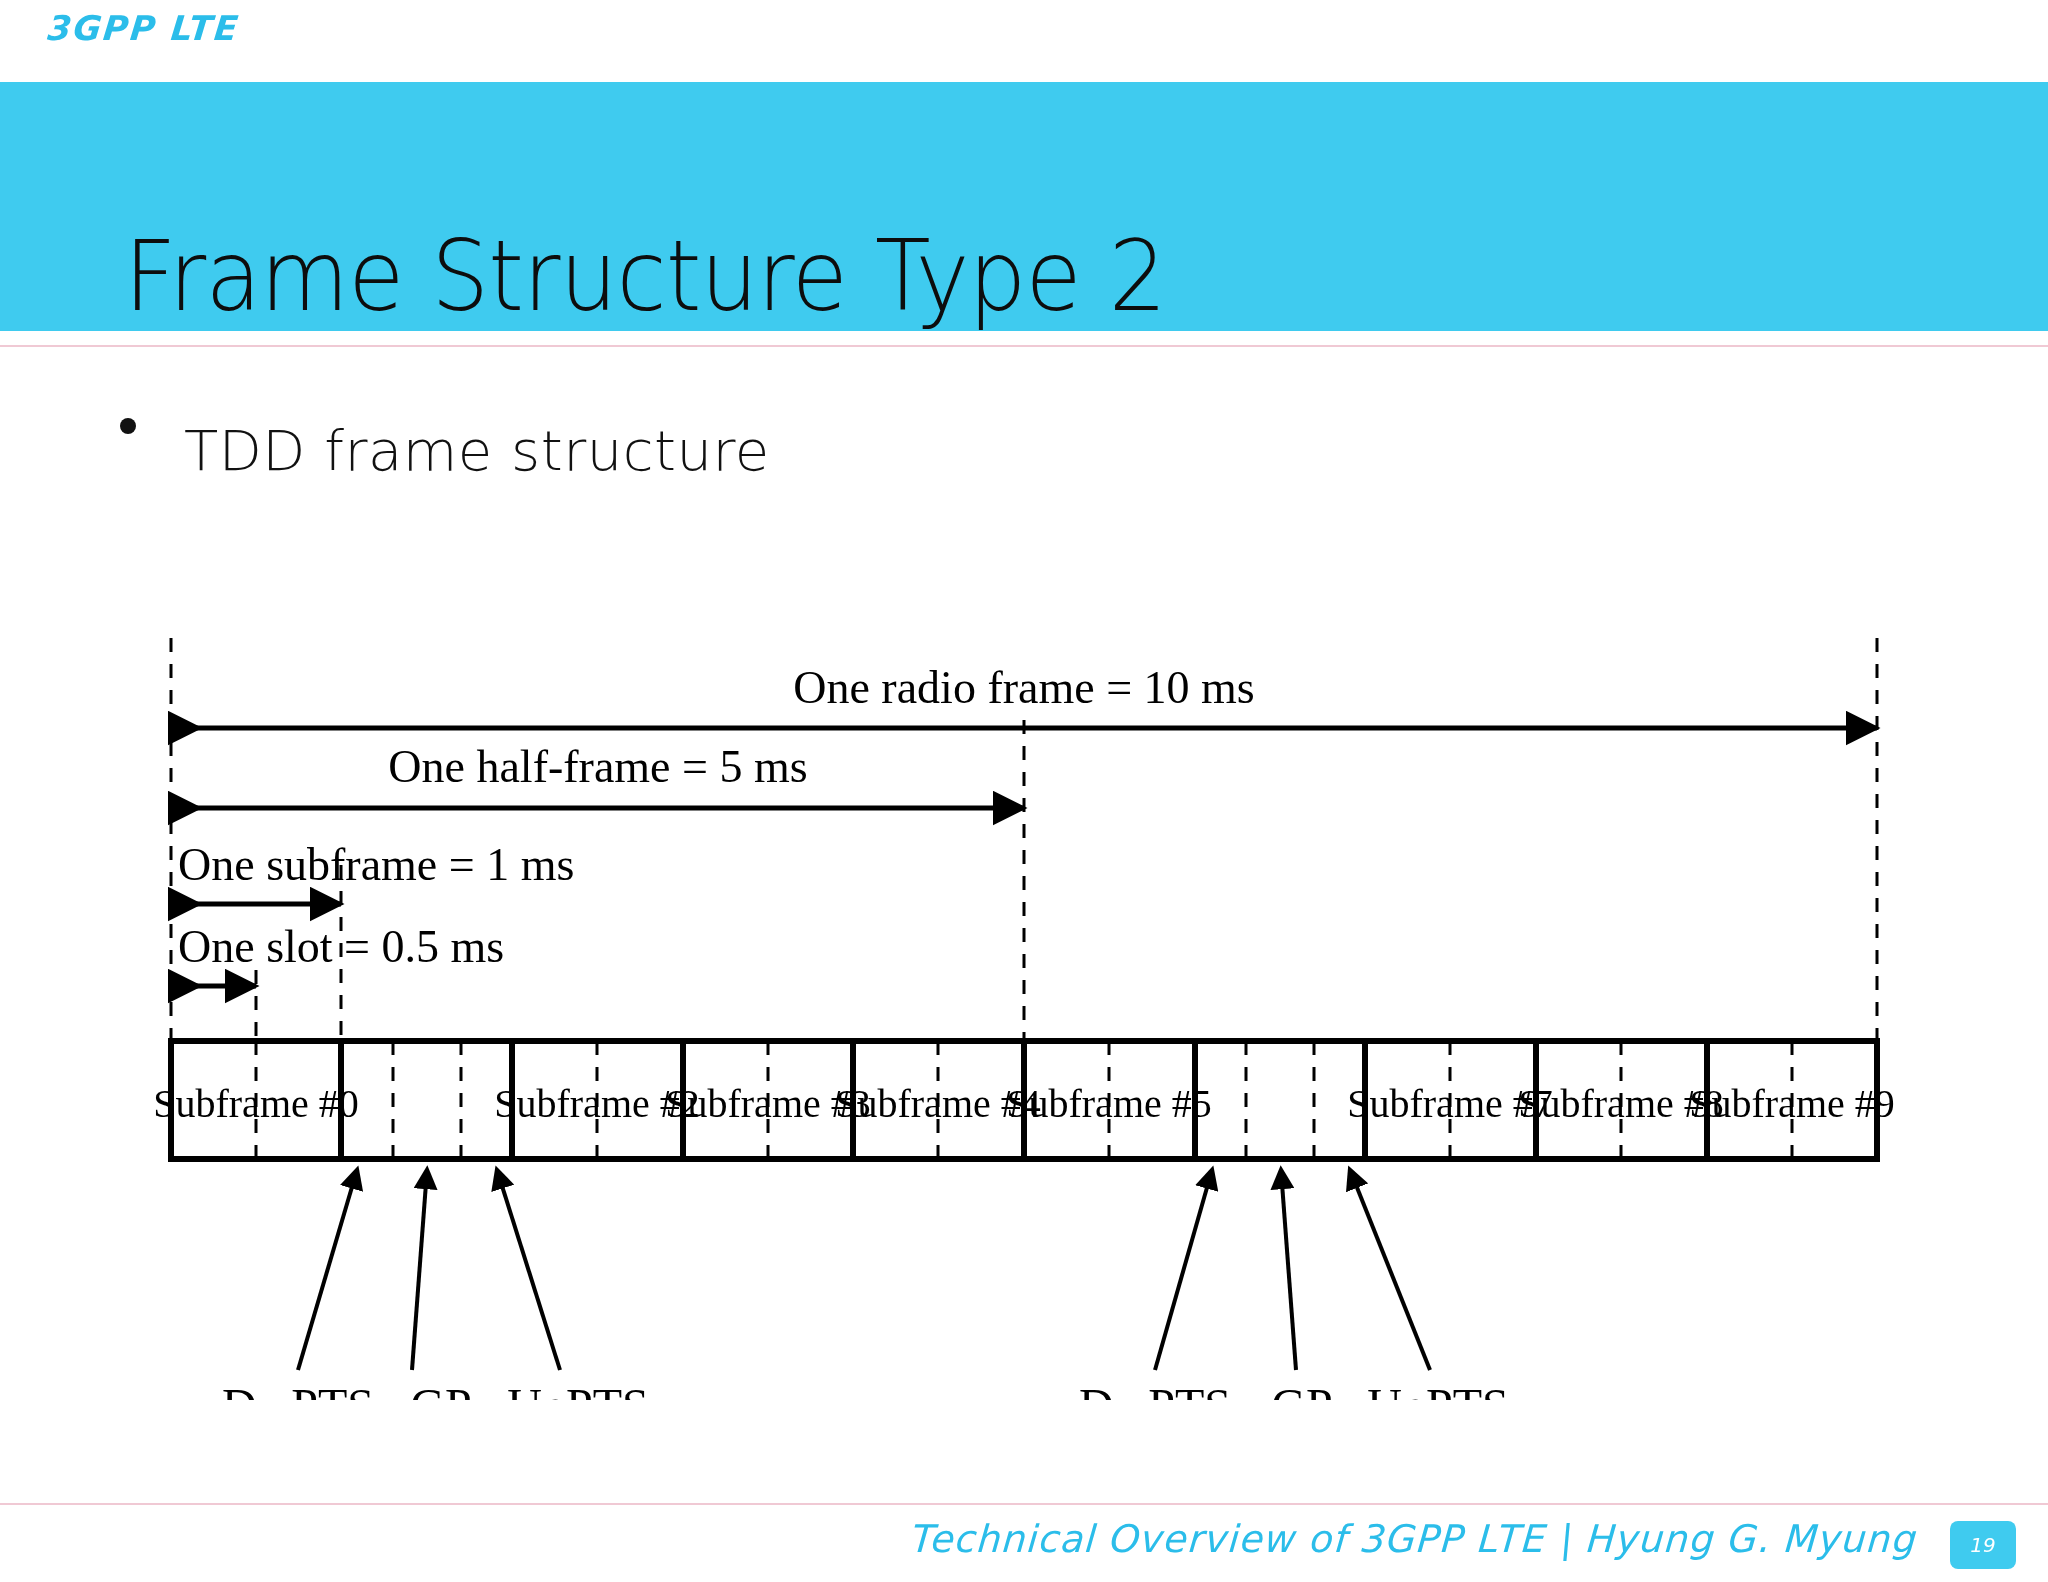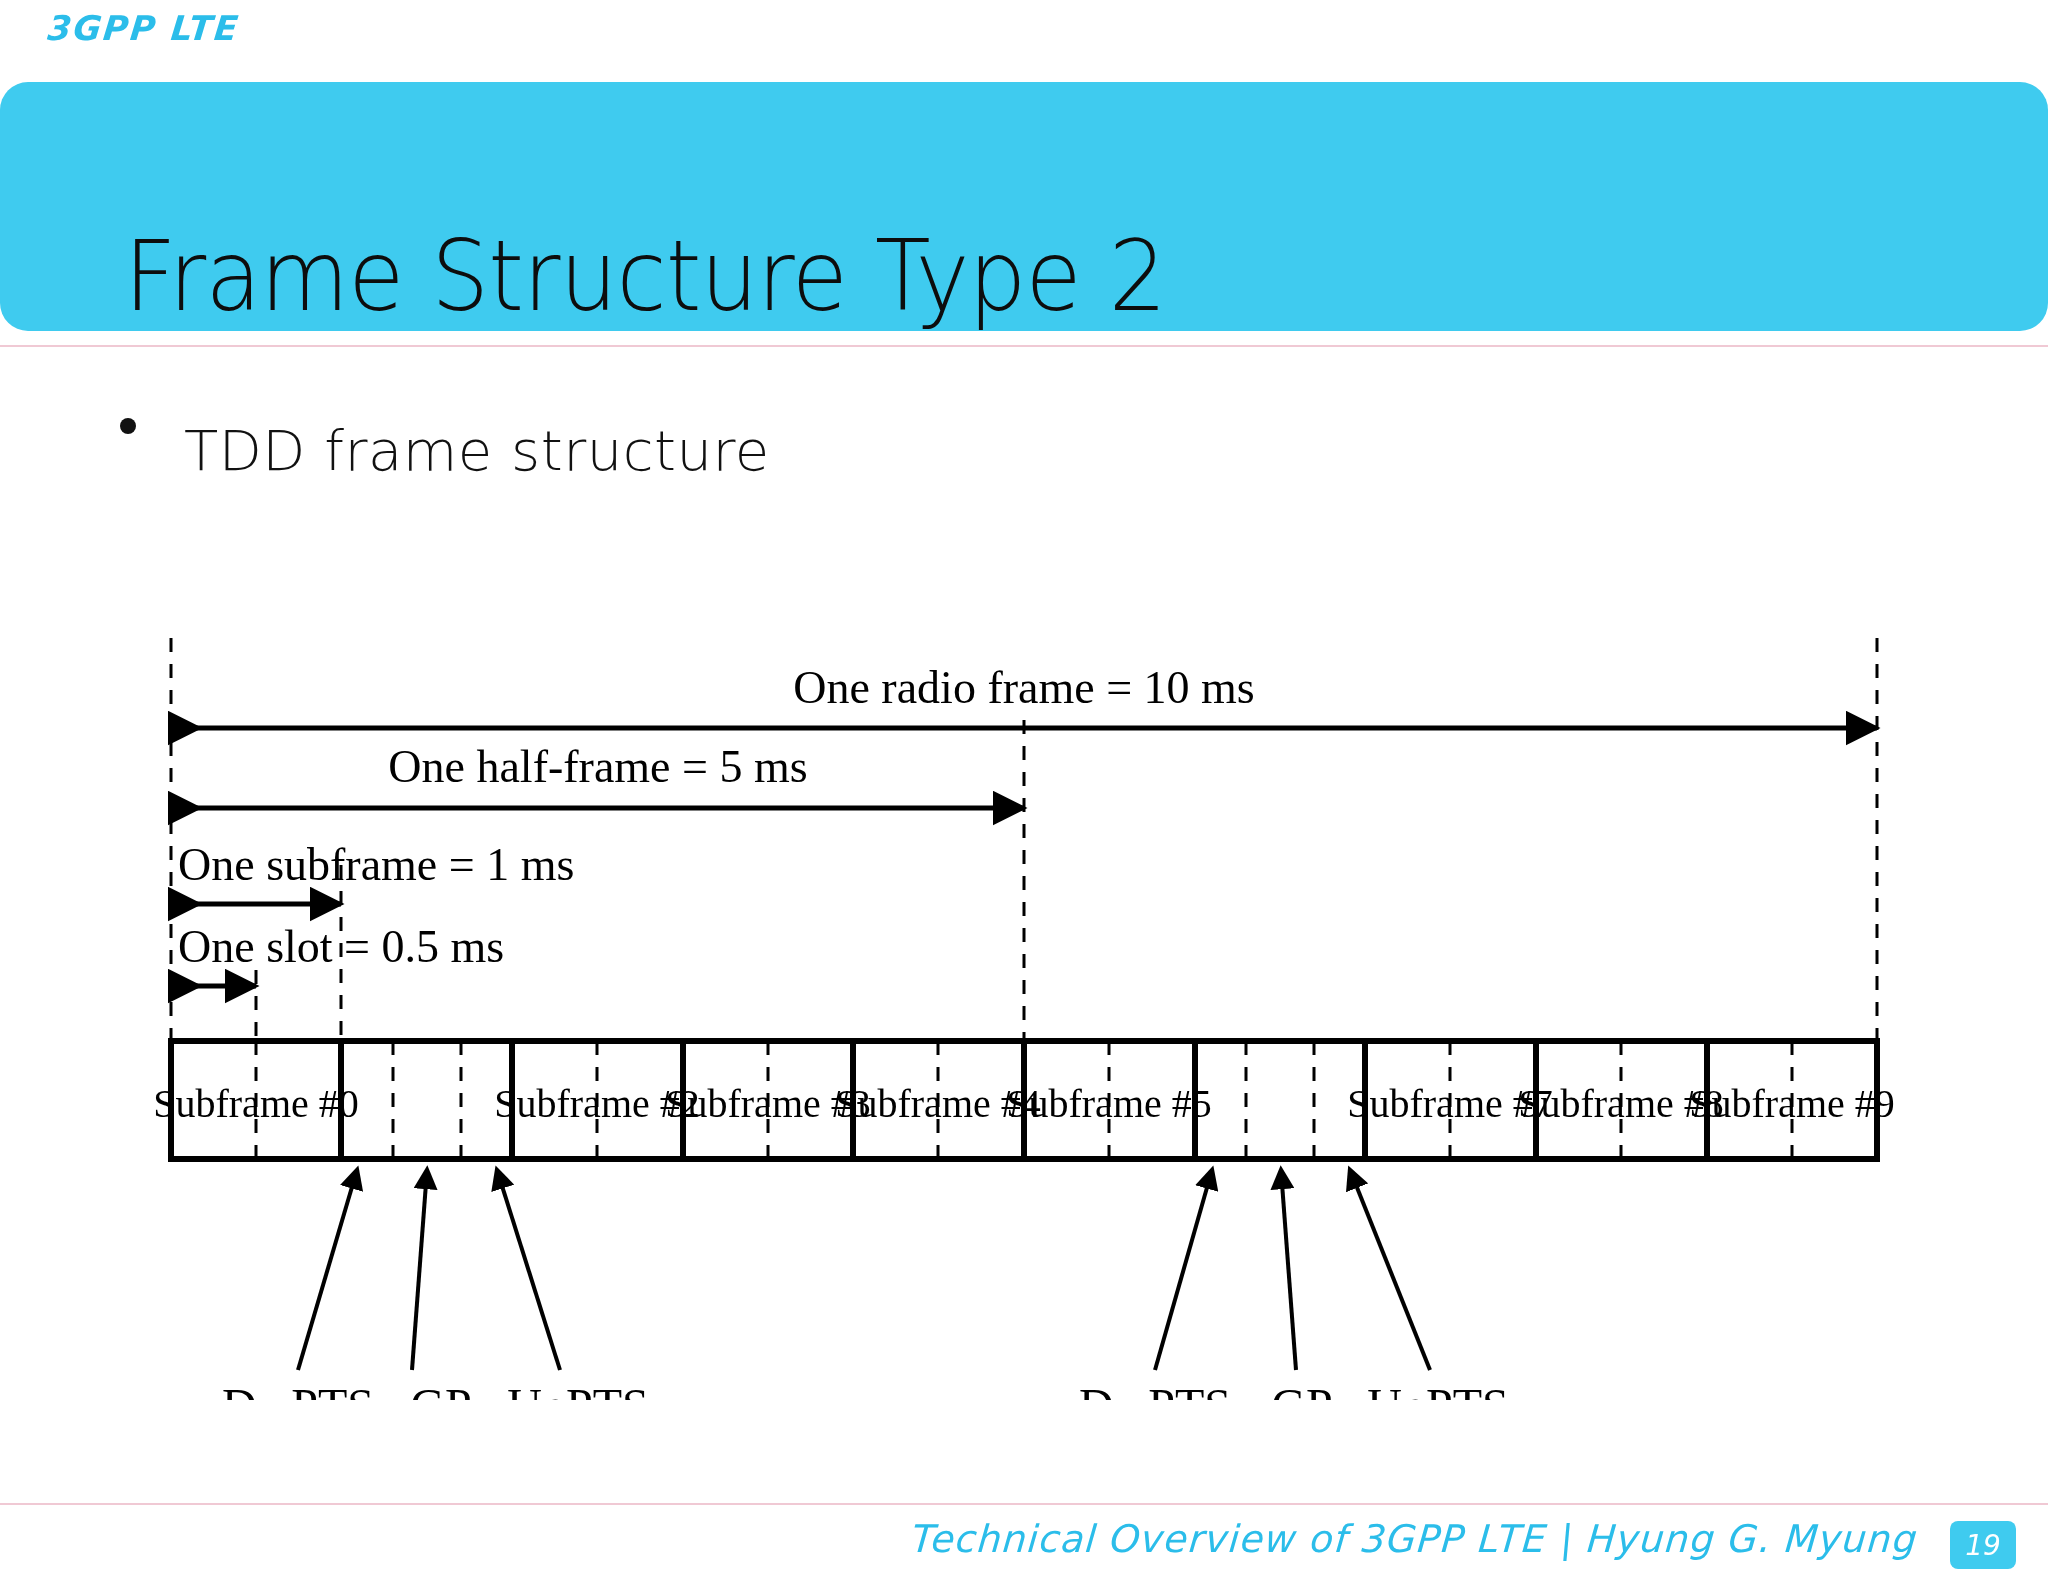--- a/index.html
+++ b/index.html
@@ -20,21 +20,20 @@
     font-family:"DejaVu Sans", sans-serif;
     font-size:34px;font-weight:700;font-style:italic;
     letter-spacing:2px;
     color:#2bbdea;
     transform:skewX(-6deg);
   }
   
   #title-band{
     position:absolute;left:0;top:82px;width:2048px;height:249px;
     background:#3fcbef;
-    border-radius:28px;
   }
   #title-text{
     position:absolute;left:124px;top:145px;
     font-family:"DejaVu Sans", sans-serif;
     font-size:98px;font-weight:300;
     color:#0d0d0d;
     letter-spacing:-1px;
     line-height:1;
     transform:scaleX(0.93);
     transform-origin:left center;
@@ -75,21 +74,21 @@
     font-family:"DejaVu Sans", sans-serif;
     font-size:38px;font-style:italic;font-weight:400;
     color:#2bbdea;letter-spacing:1px;white-space:nowrap;
     transform:skewX(-5deg);
   }
   #page-badge{
     position:absolute;right:32px;top:16px;
     width:66px;height:48px;border-radius:8px;
     background:#3fcbef;color:#ffffff;
     font-family:"DejaVu Sans", sans-serif;
-    font-size:28px;font-weight:400;font-style:italic;
+    font-size:20px;font-weight:400;font-style:italic;
     display:flex;align-items:center;justify-content:center;
   }
   .svg-label{
     font-family:"Liberation Serif", serif;
     fill:#000;
   }
 </style>
 </head>
 <body>
 

